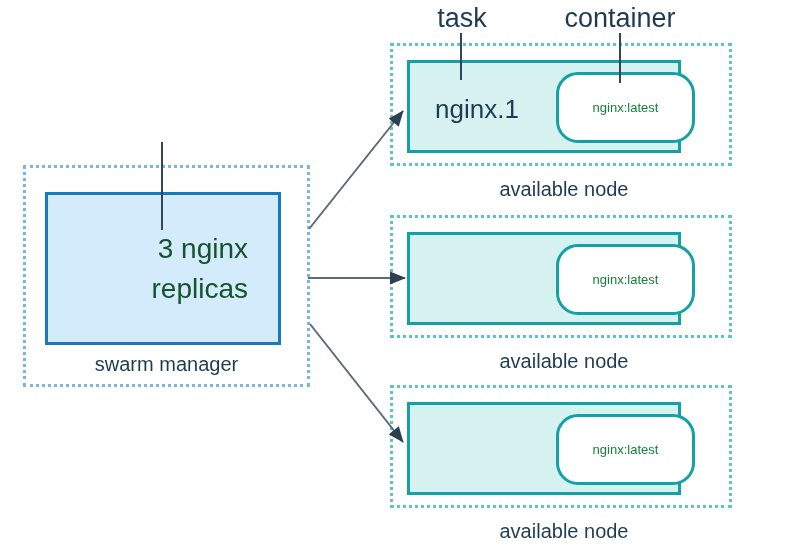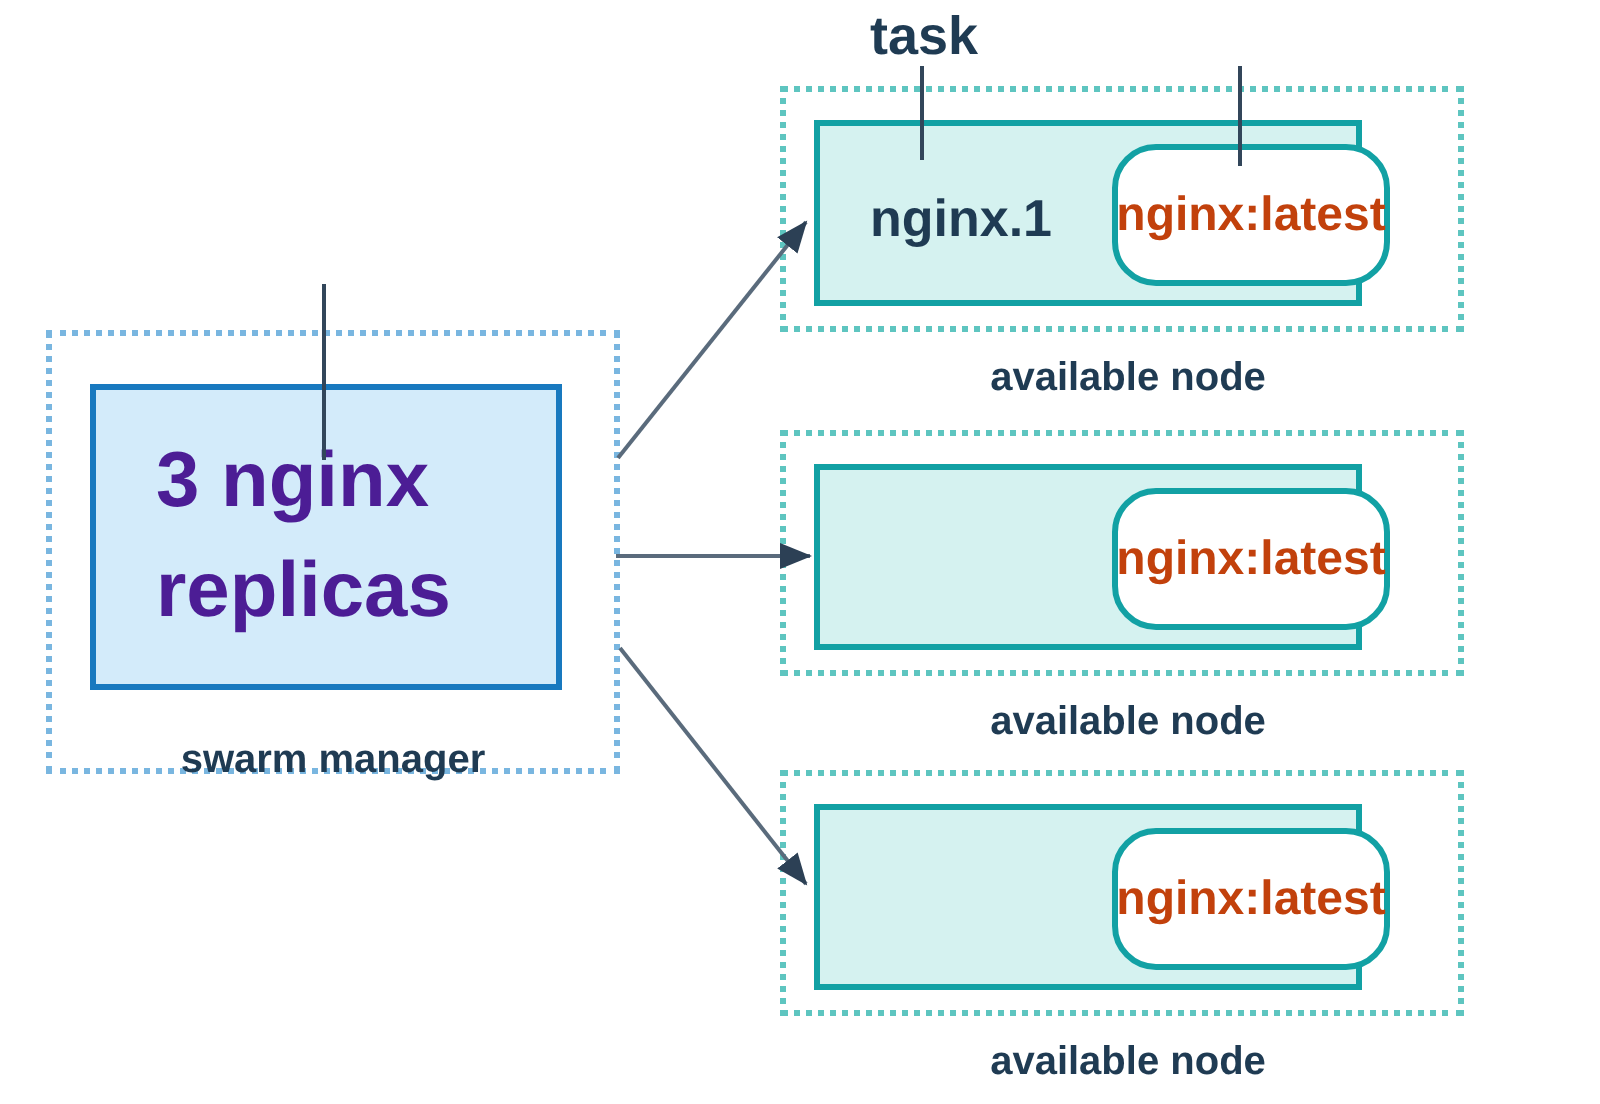--- a/index.html
+++ b/index.html
@@ -8,21 +8,21 @@
     background: #ffffff;
     font-family: "Liberation Sans", "DejaVu Sans", sans-serif;
   }
   #canvas {
     position: relative;
     width: 800px;
     height: 552px;
     background: #ffffff;
     overflow: hidden;
   }
-  .abs { position: absolute; box-sizing: border-box; font-weight: bold; }
+  .abs { position: absolute; box-sizing: border-box; }
 
   
   .callout-label {
     color: #1f3b53;
     font-size: 27px;
     text-align: center;
     white-space: nowrap;
     line-height: 1.1;
   }
   .caption {
@@ -39,28 +39,28 @@
     border: 3px dotted #79b6e0;
   }
   .manager-box {
     left: 45px; top: 192px;
     width: 236px; height: 153px;
     border: 3px solid #1879bf;
     background: #d3ebfa;
     display: flex; align-items: center; justify-content: center;
   }
   .manager-box .boxtext {
-    color: #4c1d95;
-    font-size: 39px;
+    color: #14532d;
+    font-size: 28px;
     line-height: 1.4;
-    text-align: left;
+    text-align: right;
     width: 170px; 
   }
   .manager-caption {
-    left: 23px; top: 369px; width: 287px;
+    left: 23px; top: 353px; width: 287px;
   }
 
   
   .node {
     left: 390px;
     width: 342px; height: 123px;
     border: 3px dotted #5ec5c0;
   }
   .node-inner {
     left: 14px; top: 14px;
@@ -76,22 +76,22 @@
     font-size: 26px;
     white-space: nowrap;
   }
   .container-pill {
     left: 146px; top: 9px;
     width: 139px; height: 71px;
     border: 3px solid #12a1a4;
     border-radius: 22px;
     background: #ffffff;
     display: flex; align-items: center; justify-content: center;
-    color: #c2410c;
-    font-size: 24px;
+    color: #15803d;
+    font-size: 13px;
     white-space: nowrap;
   }
   .node-caption {
     left: 0; top: 132px; width: 342px;
   }
 
   
   .label-service   { left: 107px; top: 112px; width: 120px; }
   .label-task      { left: 412px; top: 4px;   width: 100px; }
   .label-container { left: 550px; top: 4px;   width: 140px; }
@@ -103,20 +103,21 @@
     width: 800px; height: 552px;
     pointer-events: none;
   }
 </style>
 </head>
 <body>
 
 <div id="canvas">
 
   <div class="abs callout-label label-task">task</div>
+  <div class="abs callout-label label-container">container</div>
 
   <div class="abs manager-outer"></div>
   <div class="abs manager-box">
     <div class="boxtext">3 nginx replicas</div>
   </div>
   <div class="abs caption manager-caption">swarm manager</div>
 
   <div class="abs node" style="top:43px">
     <div class="abs node-inner">
       <div class="abs task-name">nginx.1</div>

